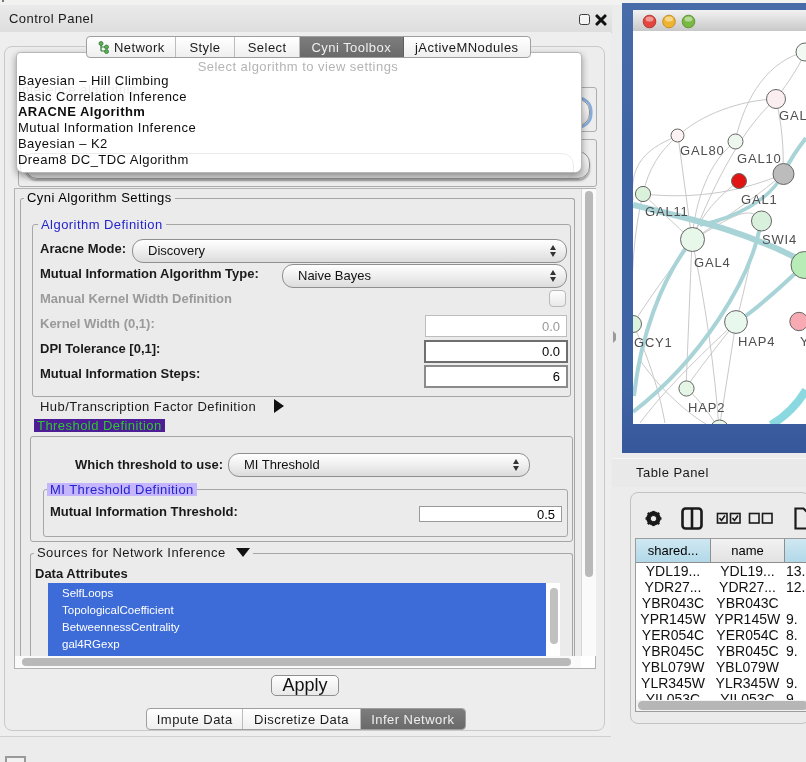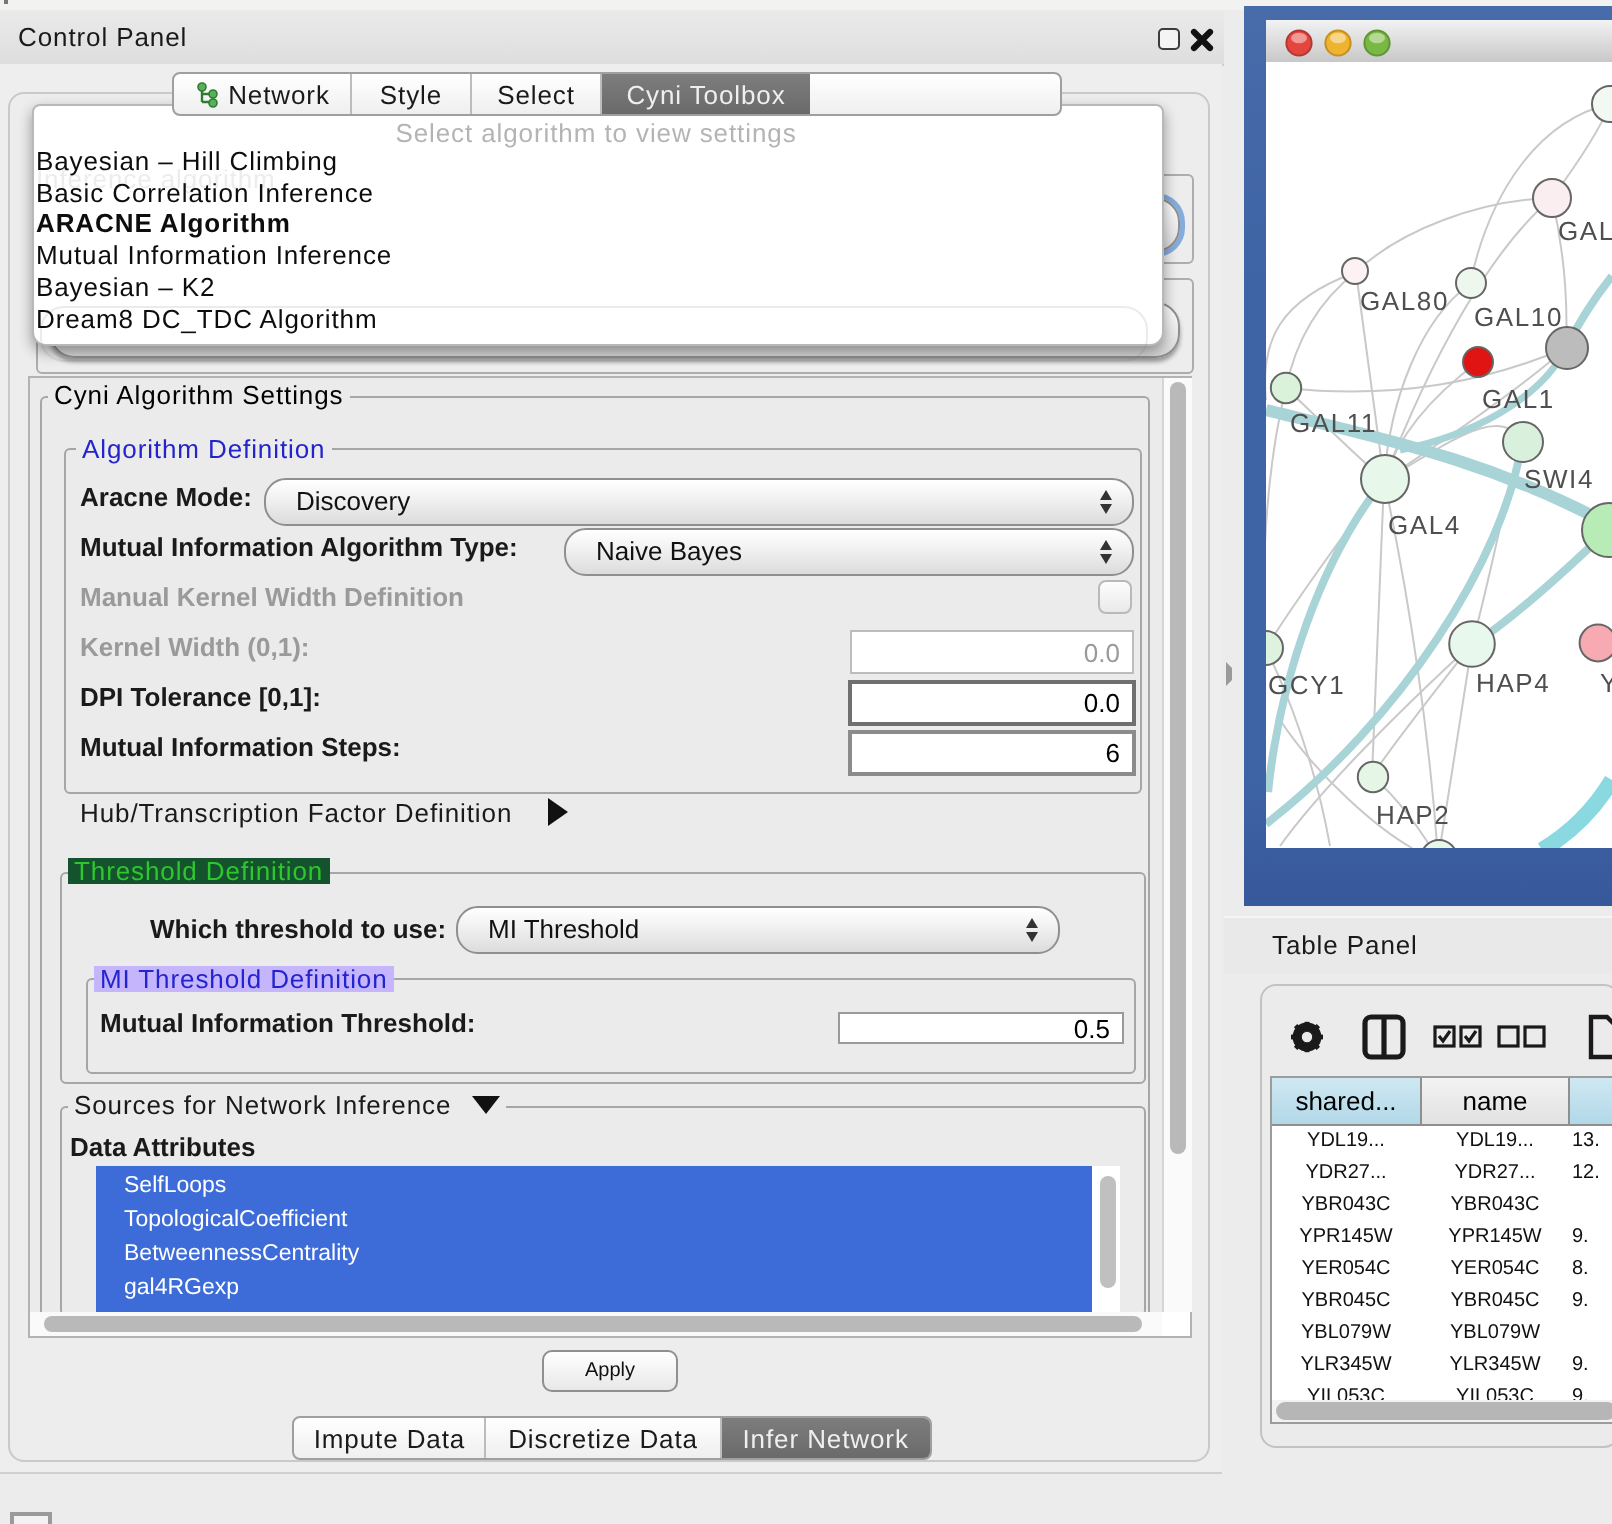--- a/index.html
+++ b/index.html
@@ -92,21 +92,21 @@
 
 <div class="lbl bold" style="left:40px;top:367px;">Mutual Information Steps:</div>
 <div class="field" style="left:424px;top:365px;width:144px;height:23px;border:2px solid #8b8b8b;box-sizing:border-box;">
     <span>6</span>
   </div>
 
 <div class="lbl" style="left:40px;top:400px;">Hub/Transcription Factor Definition</div>
 <div class="abs" style="left:274px;top:399px;width:0;height:0;border-top:7px solid transparent;border-bottom:7px solid transparent;border-left:10px solid #111;"></div>
 
 <div class="box" style="left:30px;top:436px;width:541px;height:104px;"></div>
-<div class="lbl" style="left:34px;top:429px;color:#2ec72e;background:#14532d;padding:0 3px;">Threshold Definition</div>
+<div class="lbl" style="left:34px;top:419px;color:#2ec72e;background:#4c1d95;padding:0 3px;">Threshold Definition</div>
 
 <div class="lbl bold" style="left:75px;top:458px;">Which threshold to use:</div>
 <div class="combo" style="left:228px;top:453px;width:300px;height:22px;">
     <span class="ct">MI Threshold</span>
     <span class="spin">
       <span class="u"></span>
       <span class="d"></span>
     </span>
   </div>
 
@@ -125,21 +125,21 @@
 <div class="abs" style="left:48px;top:583px;width:498px;height:73px;background:#3d6cd9;color:#fff;font-size:11.5px;line-height:17px;padding-left:14px;padding-top:2px;box-sizing:border-box;">SelfLoops<br>TopologicalCoefficient<br>BetweennessCentrality<br>gal4RGexp</div>
 <div class="thumb" style="left:550px;top:588px;width:8px;height:56px;background:#c0c0c0;"></div>
 
 <div class="abs" style="left:15px;top:656px;width:566px;height:12px;background:#fafafa;"></div>
 <div class="thumb" style="left:22px;top:657.5px;width:549px;height:8px;"></div>
 
 <div class="abs" style="left:581px;top:189px;width:14px;height:467px;background:#fafafa;border-left:1px solid #d5d5d5;"></div>
 <div class="thumb" style="left:584.5px;top:191px;width:8px;height:386px;"></div>
 <div class="abs" style="left:581px;top:656px;width:14px;height:12px;background:#fff;"></div>
 
-<div class="abs" style="left:271px;top:675px;width:66px;height:19px;border:1px solid #8f8f8f;border-radius:5px;background:linear-gradient(#ffffff,#e8e8e8);display:flex;align-items:center;justify-content:center;font-size:10px;color:#111;">Apply</div>
+<div class="abs" style="left:271px;top:675px;width:66px;height:19px;border:1px solid #8f8f8f;border-radius:5px;background:linear-gradient(#ffffff,#e8e8e8);display:flex;align-items:center;justify-content:center;font-size:18px;color:#111;">Apply</div>
 
 <div class="seg" style="left:146px;top:708px;width:320px;">
   <div class="s" style="width:97px;">Impute Data</div>
   <div class="s" style="width:118px;">Discretize Data</div>
   <div class="s sel" style="width:105px;">Infer Network</div>
 </div>
 
 <div class="abs" style="left:5px;top:756px;width:17px;height:12px;border:2px solid #9a9a9a;background:#f2f2f2;"></div>
 
 <div class="abs" style="left:16px;top:52px;width:564px;height:119px;background:#fff;border:1px solid #b8b8b8;border-radius:4px 4px 7px 7px;box-shadow:0 3px 7px rgba(0,0,0,0.38);z-index:20;"></div>
@@ -161,20 +161,21 @@
   <div class="s" style="width:89px;">
     <svg width="13" height="13" viewBox="0 0 13 13" style="margin-right:4px;">
       <path d="M4 3 L4 10 M4 6 L9 6 M4 10 L9 10" stroke="#2e7d32" stroke-width="1.2" fill="none"></path>
       <circle cx="4" cy="2.5" r="2" fill="#58b158" stroke="#2e7d32" stroke-width="0.8"></circle>
       <circle cx="9.5" cy="6" r="2" fill="#58b158" stroke="#2e7d32" stroke-width="0.8"></circle>
       <circle cx="9.5" cy="10.5" r="2" fill="#58b158" stroke="#2e7d32" stroke-width="0.8"></circle>
     </svg>Network</div>
   <div class="s" style="width:60px;">Style</div>
   <div class="s" style="width:65px;">Select</div>
   <div class="s sel" style="width:104px;">Cyni Toolbox</div>
+  <div class="s" style="width:127px;">jActiveMNodules</div>
 </div>
 
 <div class="abs" style="left:613px;top:331px;width:3px;height:6px;border-left:3px solid #9a9a9a;border-top:3px solid transparent;border-bottom:3px solid transparent;"></div>
 
 <div class="abs" style="left:622px;top:3px;width:184px;height:450px;background:linear-gradient(#486ba9,#3f64a5 30%,#3f64a5 85%,#37589a);"></div>
 <div class="abs" style="left:633px;top:10px;width:173px;height:21px;background:linear-gradient(#f2f2f2,#c8c8c8);border-bottom:1px solid #8f8f8f;"></div>
 <svg class="abs" style="left:633px;top:10px;" width="173" height="21" viewBox="0 0 173 21">
   <circle cx="16.5" cy="11.5" r="6.3" fill="#e4453e" stroke="#b03a33" stroke-width="1"></circle>
   <circle cx="36" cy="11.5" r="6.3" fill="#efb42f" stroke="#c68f22" stroke-width="1"></circle>
   <circle cx="55.5" cy="11.5" r="6.3" fill="#79b842" stroke="#5e9634" stroke-width="1"></circle>
@@ -278,19 +279,19 @@
     <rect x="119.5" y="21.5" width="9.5" height="9.5"></rect>
     <rect x="132.5" y="21.5" width="9.5" height="9.5"></rect>
   </g>
   <path d="M165.5 16.5 h8 l5 5 v15 h-13 z" fill="none" stroke="#1a1a1a" stroke-width="2.2"></path>
 </svg>
 
 <div class="abs" style="left:635px;top:538px;width:171px;height:174px;background:#fff;border:1px solid #9c9c9c;border-right:none;box-sizing:border-box;overflow:hidden;"></div>
 <div class="abs" style="left:636px;top:539px;width:74px;height:23px;background:linear-gradient(#cfe8f2,#b2d8e8);border-right:1px solid #8f8f8f;border-bottom:1px solid #8f8f8f;display:flex;align-items:center;justify-content:center;font-size:13px;">shared...</div>
 <div class="abs" style="left:711px;top:539px;width:73px;height:23px;background:linear-gradient(#f2f2f2,#e2e2e2);border-right:1px solid #8f8f8f;border-bottom:1px solid #8f8f8f;display:flex;align-items:center;justify-content:center;font-size:13px;">name</div>
 <div class="abs" style="left:785px;top:539px;width:21px;height:23px;background:linear-gradient(#cfe8f2,#b2d8e8);border-bottom:1px solid #8f8f8f;"></div>
-<div class="abs" style="left:636px;top:563px;width:170px;height:138px;font-size:10px;line-height:16px;color:#111;overflow:hidden;">
+<div class="abs" style="left:636px;top:563px;width:170px;height:138px;font-size:14px;line-height:16px;color:#111;overflow:hidden;">
   <div style="position:absolute;left:0;width:74px;text-align:center;">YDL19...<br>YDR27...<br>YBR043C<br>YPR145W<br>YER054C<br>YBR045C<br>YBL079W<br>YLR345W<br>YIL053C</div>
   <div style="position:absolute;left:75px;width:73px;text-align:center;">YDL19...<br>YDR27...<br>YBR043C<br>YPR145W<br>YER054C<br>YBR045C<br>YBL079W<br>YLR345W<br>YIL053C</div>
   <div style="position:absolute;left:150px;width:25px;">13.<br>12.<br>&nbsp;<br>9.<br>8.<br>9.<br>&nbsp;<br>9.<br>9.</div>
 </div>
 <div class="abs" style="left:636px;top:700px;width:170px;height:11px;background:#f2f2f2;"></div>
 <div class="thumb" style="left:638px;top:701px;width:170px;height:9px;background:#b6b6b6;"></div>
 
 </body></html>

